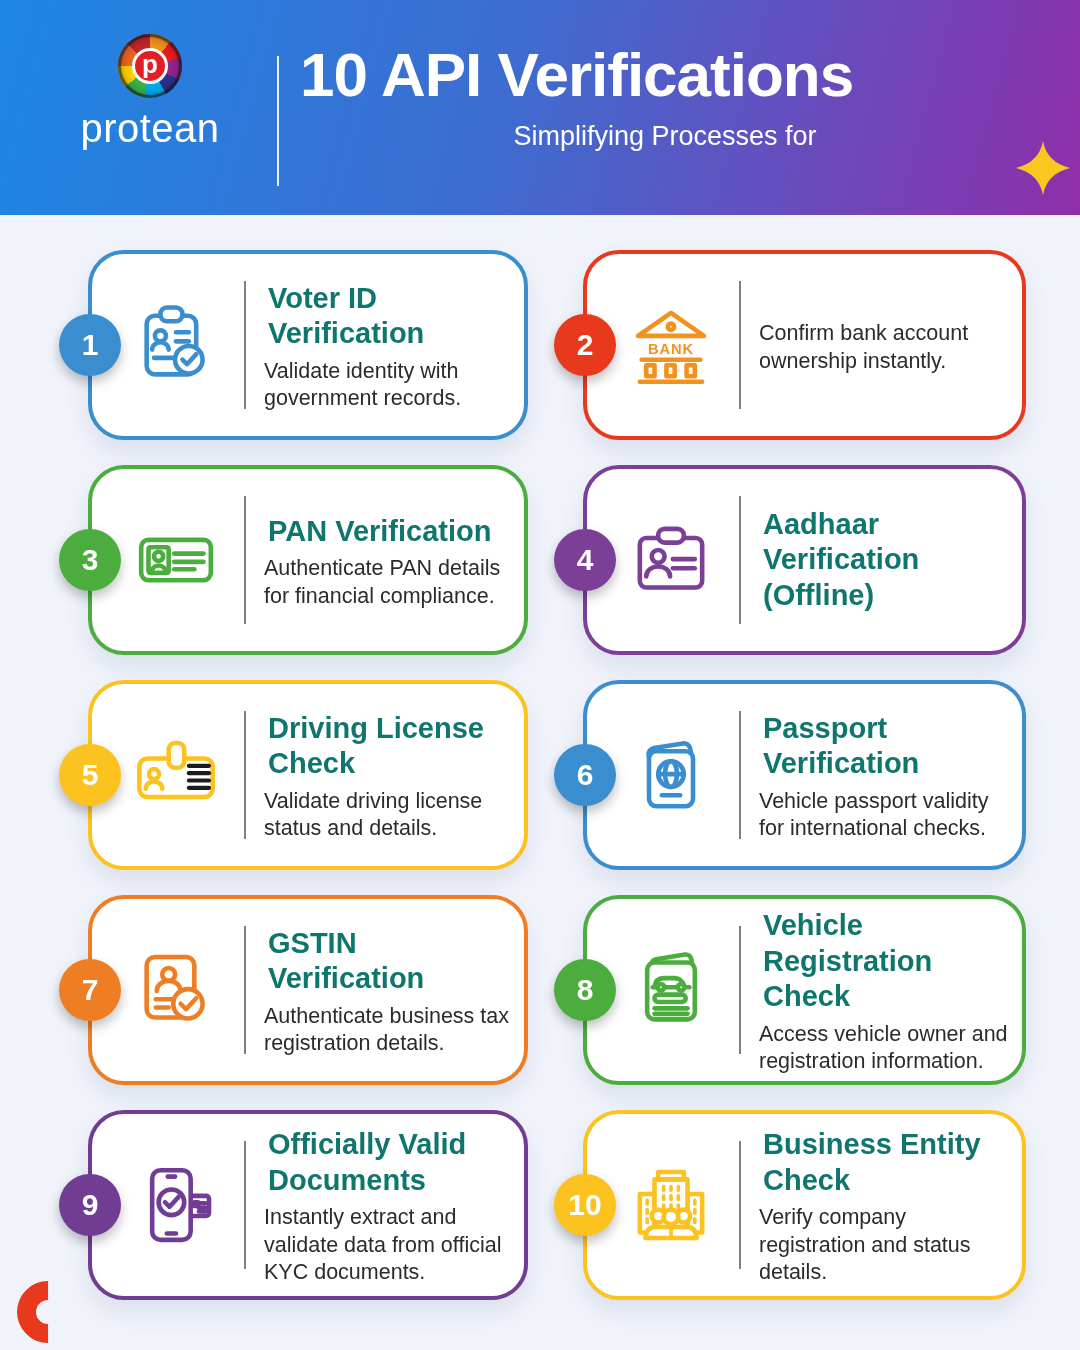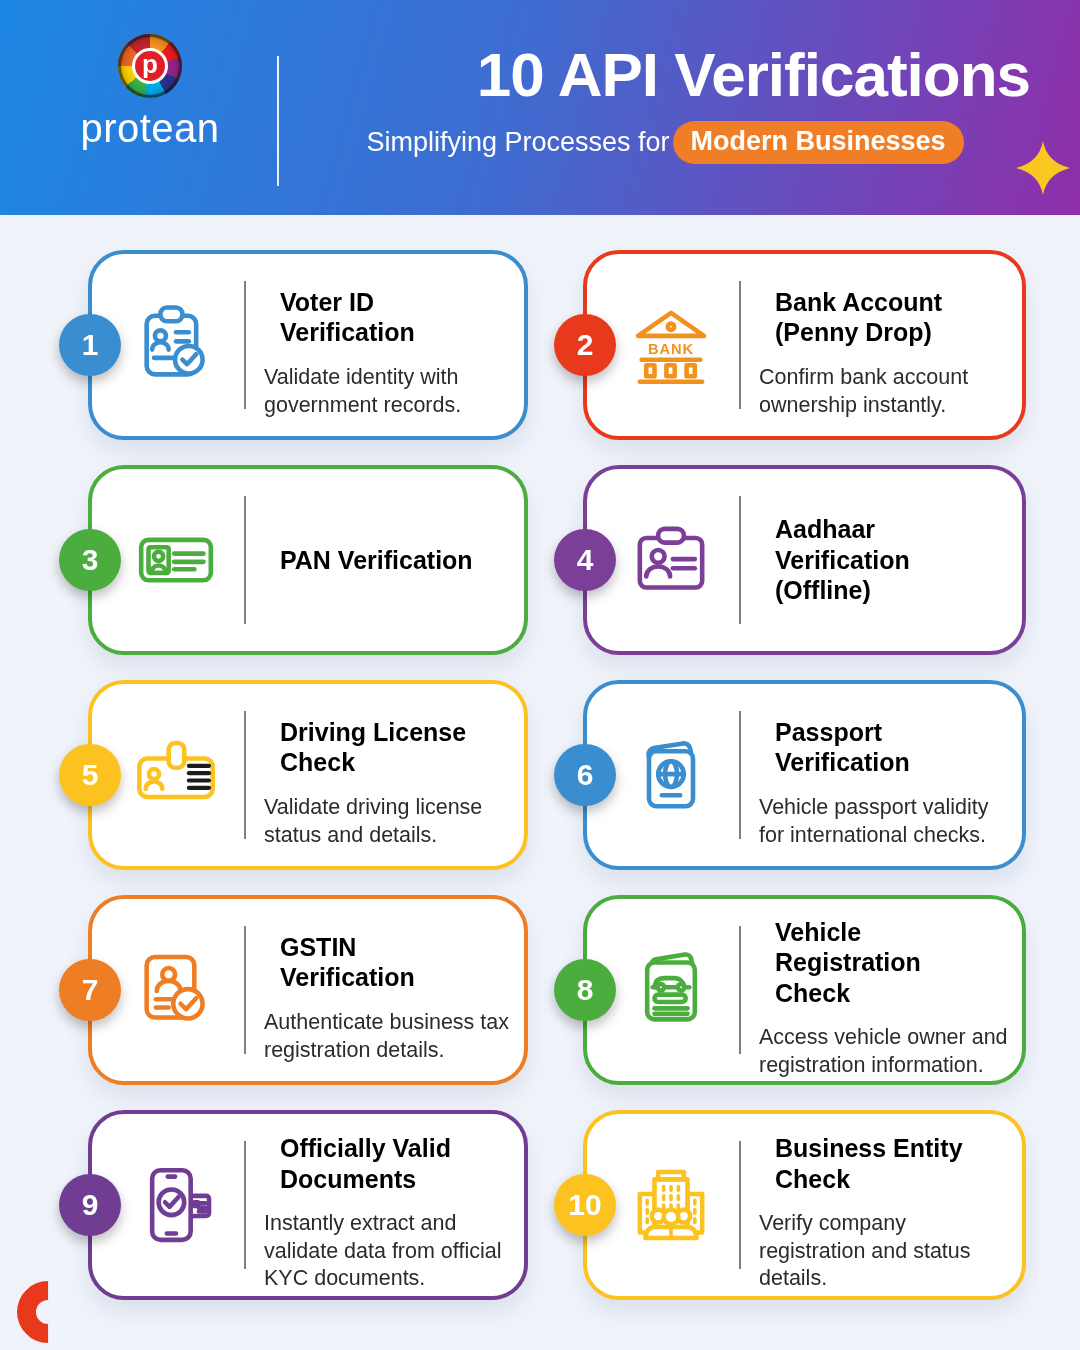--- a/index.html
+++ b/index.html
@@ -21,21 +21,21 @@
       #ffd400 230deg 270deg,#f26522 270deg 315deg,#c1272d 315deg 360deg);
     box-shadow:inset 0 0 0 3px rgba(20,20,20,.55), inset 0 0 14px rgba(0,0,0,.45);
   }
   .globe-inner{
     position:absolute;inset:14px;border-radius:50%;background:#e01f26;border:3px solid #fff;
     display:flex;align-items:center;justify-content:center;
     color:#fff;font-size:26px;font-weight:bold;line-height:1;padding-bottom:4px;box-sizing:border-box;
   }
   .brand-name{color:#fff;font-size:40px;font-weight:normal;margin-top:8px;letter-spacing:.5px;}
   .header-divider{position:absolute;left:277px;top:56px;width:2px;height:130px;background:rgba(255,255,255,.9);}
-  .header-main{position:absolute;left:300px;right:50px;top:42px;text-align:right;color:#fff;}
+  .header-main{position:absolute;left:300px;right:50px;top:42px;text-align:left;color:#fff;}
   .header-title{margin:0;font-size:62px;font-weight:bold;letter-spacing:-1px;line-height:1.05;}
   .header-sub{margin-top:14px;display:flex;justify-content:center;align-items:center;gap:3px;font-size:27px;font-weight:400;}
   .pill{background:var(--pill,#f07e26);border-radius:999px;padding:5px 18px 7px;font-weight:bold;}
   .sparkle{position:absolute;left:1014px;top:139px;width:58px;height:58px;color:var(--c,#f9c71f);}
   
   .grid{
     position:absolute;top:250px;left:88px;width:938px;
     display:grid;grid-template-columns:440px 443px;column-gap:55px;row-gap:25px;
   }
   .card{
@@ -48,21 +48,21 @@
     position:absolute;left:-33px;top:50%;transform:translateY(-50%);
     width:62px;height:62px;border-radius:50%;background:var(--accent,#888);
     color:#fff;font-size:30px;font-weight:bold;
     display:flex;align-items:center;justify-content:center;
     box-shadow:0 6px 12px rgba(0,0,0,.25);
   }
   .icon-wrap{width:88px;height:88px;flex:none;color:var(--icon,#888);display:flex;align-items:flex-start;justify-content:center;}
   .icon-wrap svg{width:88px;height:88px;}
   .card-divider{width:2px;height:128px;background:#7f7f7f;margin:0 18px 0 24px;flex:none;align-self:center;}
   .card-text{flex:1;padding-right:12px;}
-  .card-title{margin:16px;font-size:25px;font-weight:bold;color:#000000;line-height:1.22;white-space:pre-line;}
+  .card-title{margin:4px;font-size:29px;font-weight:bold;color:#0f766e;line-height:1.22;white-space:pre-line;}
   .card-desc{margin:6px 0 0;font-size:21.5px;color:#2b2b2b;line-height:1.28;}
   
   .crescent{
     position:absolute;left:17px;top:1281px;width:62px;height:62px;box-sizing:border-box;
     border:19px solid var(--c,#e8391d);border-top-color:transparent;border-right-color:transparent;
     border-radius:50%;transform:rotate(45deg);
   }
   svg text{font-family:"Liberation Sans",sans-serif;}
 </style>
 </head>
@@ -73,21 +73,20 @@
     <div class="globe">
       <div class="globe-inner">p</div>
     </div>
     <div class="brand-name">protean</div>
   </div>
   <div class="header-divider"></div>
   <div class="header-main">
     <h1 class="header-title">10 API Verifications</h1>
     <div class="header-sub">
       <span>Simplifying Processes for</span>
-      <span class="pill" style="--pill: #f07e26;">Modern Businesses</span>
     </div>
   </div>
   <svg class="sparkle" viewBox="0 0 60 60" style="--c: #f9c71f;">
     <path d="M30,2 Q34,24 58,30 Q34,36 30,58 Q26,36 2,30 Q26,24 30,2 Z" fill="currentColor"></path>
   </svg>
 </div>
 
 <div class="grid">
 
   <div class="card" style="--accent: #3a8ecf; --icon: #3a8ecf;">
@@ -122,42 +121,41 @@
         <text x="48" y="58" text-anchor="middle" font-size="16" font-weight="bold" fill="currentColor" stroke="none" letter-spacing="1">BANK</text>
         <line x1="16" y1="64" x2="80" y2="64"></line>
         <rect x="21" y="70" width="9" height="12"></rect>
         <rect x="43" y="70" width="9" height="12"></rect>
         <rect x="65" y="70" width="9" height="12"></rect>
         <line x1="14" y1="88" x2="82" y2="88"></line>
       </svg>
     </div>
     <div class="card-divider"></div>
     <div class="card-text">
-      <h2 class="card-title">Bank Account
-(Penny Drop)</h2>
       <p class="card-desc">Confirm bank account ownership instantly.</p>
     </div>
   </div>
 
   <div class="card" style="--accent: #4aad3d; --icon: #4aad3d;">
     <div class="badge">3</div>
     <div class="icon-wrap">
       <svg viewBox="0 0 96 96" fill="none" stroke="currentColor" stroke-width="5" stroke-linecap="round" stroke-linejoin="round">
         <rect x="10" y="26" width="76" height="44" rx="8"></rect>
         <rect x="18" y="34" width="22" height="28" rx="2"></rect>
         <circle cx="29" cy="44" r="5"></circle>
         <path d="M21,62 a8,8 0 0 1 16,0"></path>
         <line x1="46" y1="41" x2="78" y2="41"></line>
         <line x1="46" y1="50" x2="78" y2="50"></line>
         <line x1="46" y1="58" x2="68" y2="58"></line>
       </svg>
     </div>
     <div class="card-divider"></div>
     <div class="card-text">
       <h2 class="card-title">PAN Verification</h2>
+      <p class="card-desc">Authenticate PAN details for financial compliance.</p>
     </div>
   </div>
 
   <div class="card" style="--accent: #7b3f98; --icon: #7b3f98;">
     <div class="badge">4</div>
     <div class="icon-wrap">
       <svg viewBox="0 0 96 96" fill="none" stroke="currentColor" stroke-width="5" stroke-linecap="round" stroke-linejoin="round">
         <rect x="14" y="24" width="68" height="54" rx="7"></rect>
         <rect x="34" y="14" width="28" height="15" rx="7" fill="#fff"></rect>
         <circle cx="34" cy="44" r="7"></circle>

